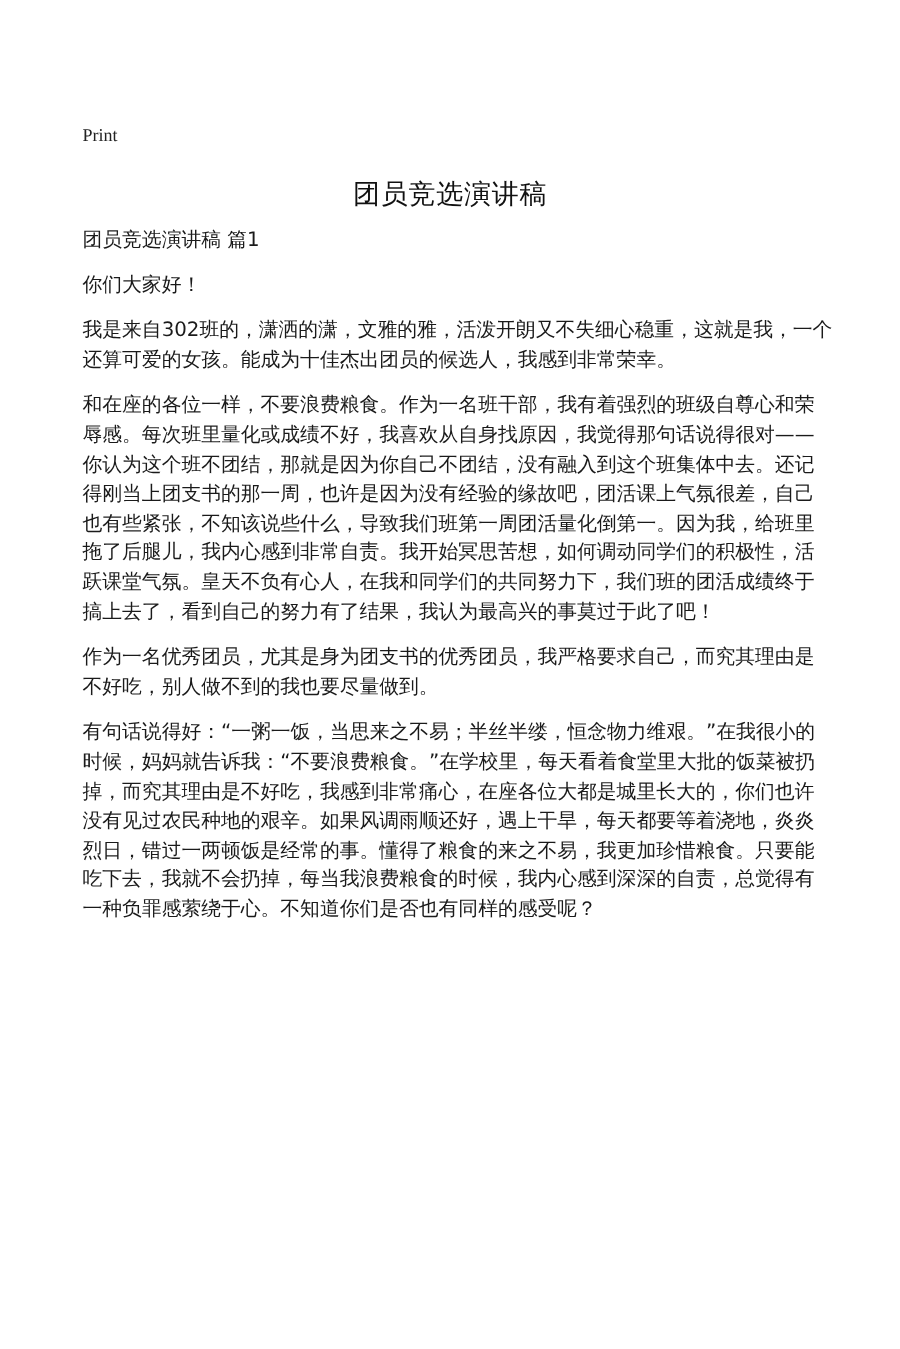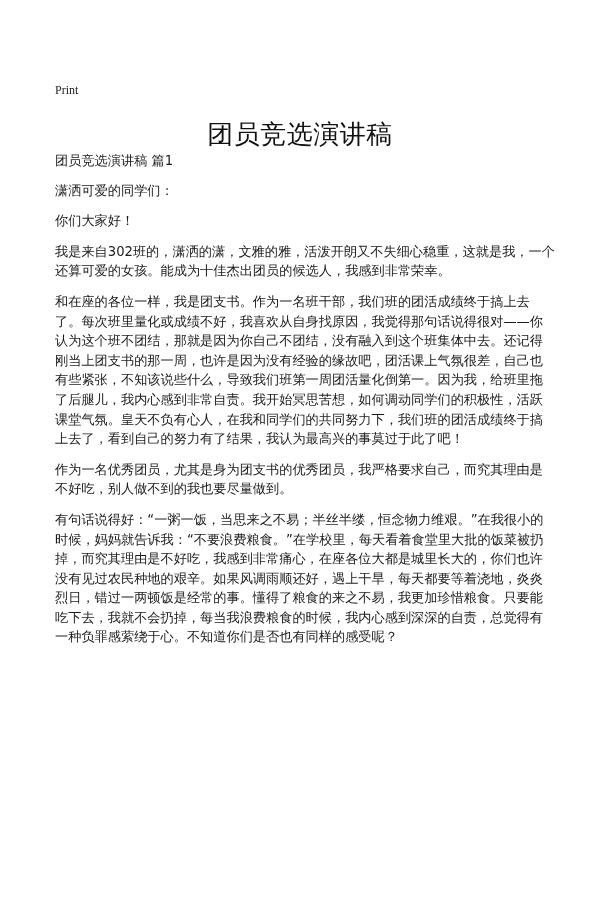--- a/index.html
+++ b/index.html
@@ -29,21 +29,21 @@
       font-family: "Liberation Serif", "DejaVu Serif", serif;
       font-size: 12px;
       color: #222;
     }
     .doc-title {
       position: absolute;
       left: 0;
       width: 600px;
       top: 117px;
       text-align: center;
-      font-size: 26px;
+      font-size: 18px;
       font-weight: normal;
       color: #111;
       margin: 0;
       letter-spacing: 0.5px;
     }
     .content {
       position: absolute;
       left: 55px;
       top: 151px;
       width: 500px;
@@ -67,20 +67,19 @@
 </head>
 <body>
 
 <div class="page">
   <a class="print-link">Print</a>
 
   <h1 class="doc-title">团员竞选演讲稿</h1>
 
   <div class="content">
     <p class="section-heading">团员竞选演讲稿 篇1</p>
-    <p class="para">潇洒可爱的同学们：</p>
     <p class="para">你们大家好！</p>
     <p class="para">我是来自302班的，潇洒的潇，文雅的雅，活泼开朗又不失细心稳重，这就是我，一个还算可爱的女孩。能成为十佳杰出团员的候选人，我感到非常荣幸。</p>
-    <p class="para">和在座的各位一样，我是团支书。作为一名班干部，我们班的团活成绩终于搞上去了。每次班里量化或成绩不好，我喜欢从自身找原因，我觉得那句话说得很对——你认为这个班不团结，那就是因为你自己不团结，没有融入到这个班集体中去。还记得刚当上团支书的那一周，也许是因为没有经验的缘故吧，团活课上气氛很差，自己也有些紧张，不知该说些什么，导致我们班第一周团活量化倒第一。因为我，给班里拖了后腿儿，我内心感到非常自责。我开始冥思苦想，如何调动同学们的积极性，活跃课堂气氛。皇天不负有心人，在我和同学们的共同努力下，我们班的团活成绩终于搞上去了，看到自己的努力有了结果，我认为最高兴的事莫过于此了吧！</p>
+    <p class="para">和在座的各位一样，不要浪费粮食。作为一名班干部，我有着强烈的班级自尊心和荣辱感。每次班里量化或成绩不好，我喜欢从自身找原因，我觉得那句话说得很对——你认为这个班不团结，那就是因为你自己不团结，没有融入到这个班集体中去。还记得刚当上团支书的那一周，也许是因为没有经验的缘故吧，团活课上气氛很差，自己也有些紧张，不知该说些什么，导致我们班第一周团活量化倒第一。因为我，给班里拖了后腿儿，我内心感到非常自责。我开始冥思苦想，如何调动同学们的积极性，活跃课堂气氛。皇天不负有心人，在我和同学们的共同努力下，我们班的团活成绩终于搞上去了，看到自己的努力有了结果，我认为最高兴的事莫过于此了吧！</p>
     <p class="para">作为一名优秀团员，尤其是身为团支书的优秀团员，我严格要求自己，而究其理由是不好吃，别人做不到的我也要尽量做到。</p>
     <p class="para">有句话说得好：“一粥一饭，当思来之不易；半丝半缕，恒念物力维艰。”在我很小的时候，妈妈就告诉我：“不要浪费粮食。”在学校里，每天看着食堂里大批的饭菜被扔掉，而究其理由是不好吃，我感到非常痛心，在座各位大都是城里长大的，你们也许没有见过农民种地的艰辛。如果风调雨顺还好，遇上干旱，每天都要等着浇地，炎炎烈日，错过一两顿饭是经常的事。懂得了粮食的来之不易，我更加珍惜粮食。只要能吃下去，我就不会扔掉，每当我浪费粮食的时候，我内心感到深深的自责，总觉得有一种负罪感萦绕于心。不知道你们是否也有同样的感受呢？</p>
   </div>
 </div>
 
 </body></html>

